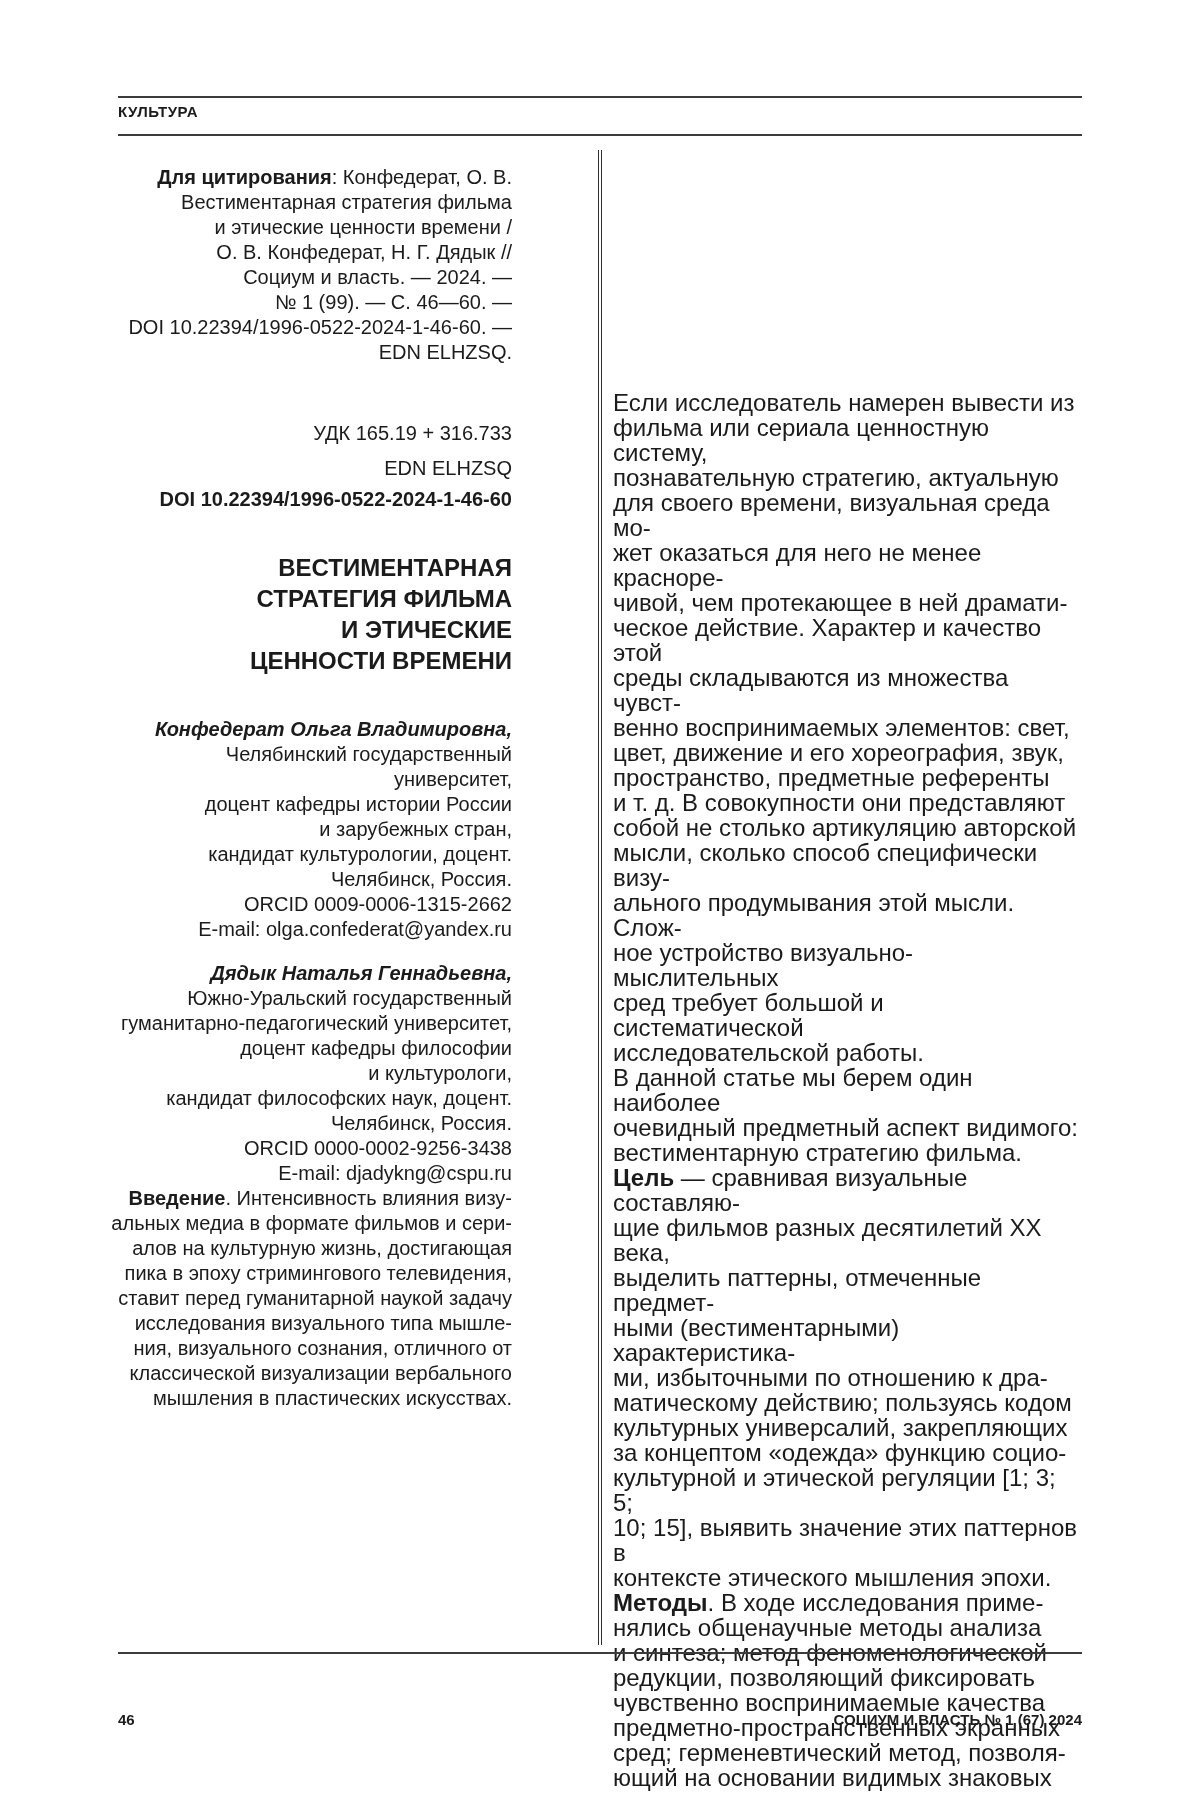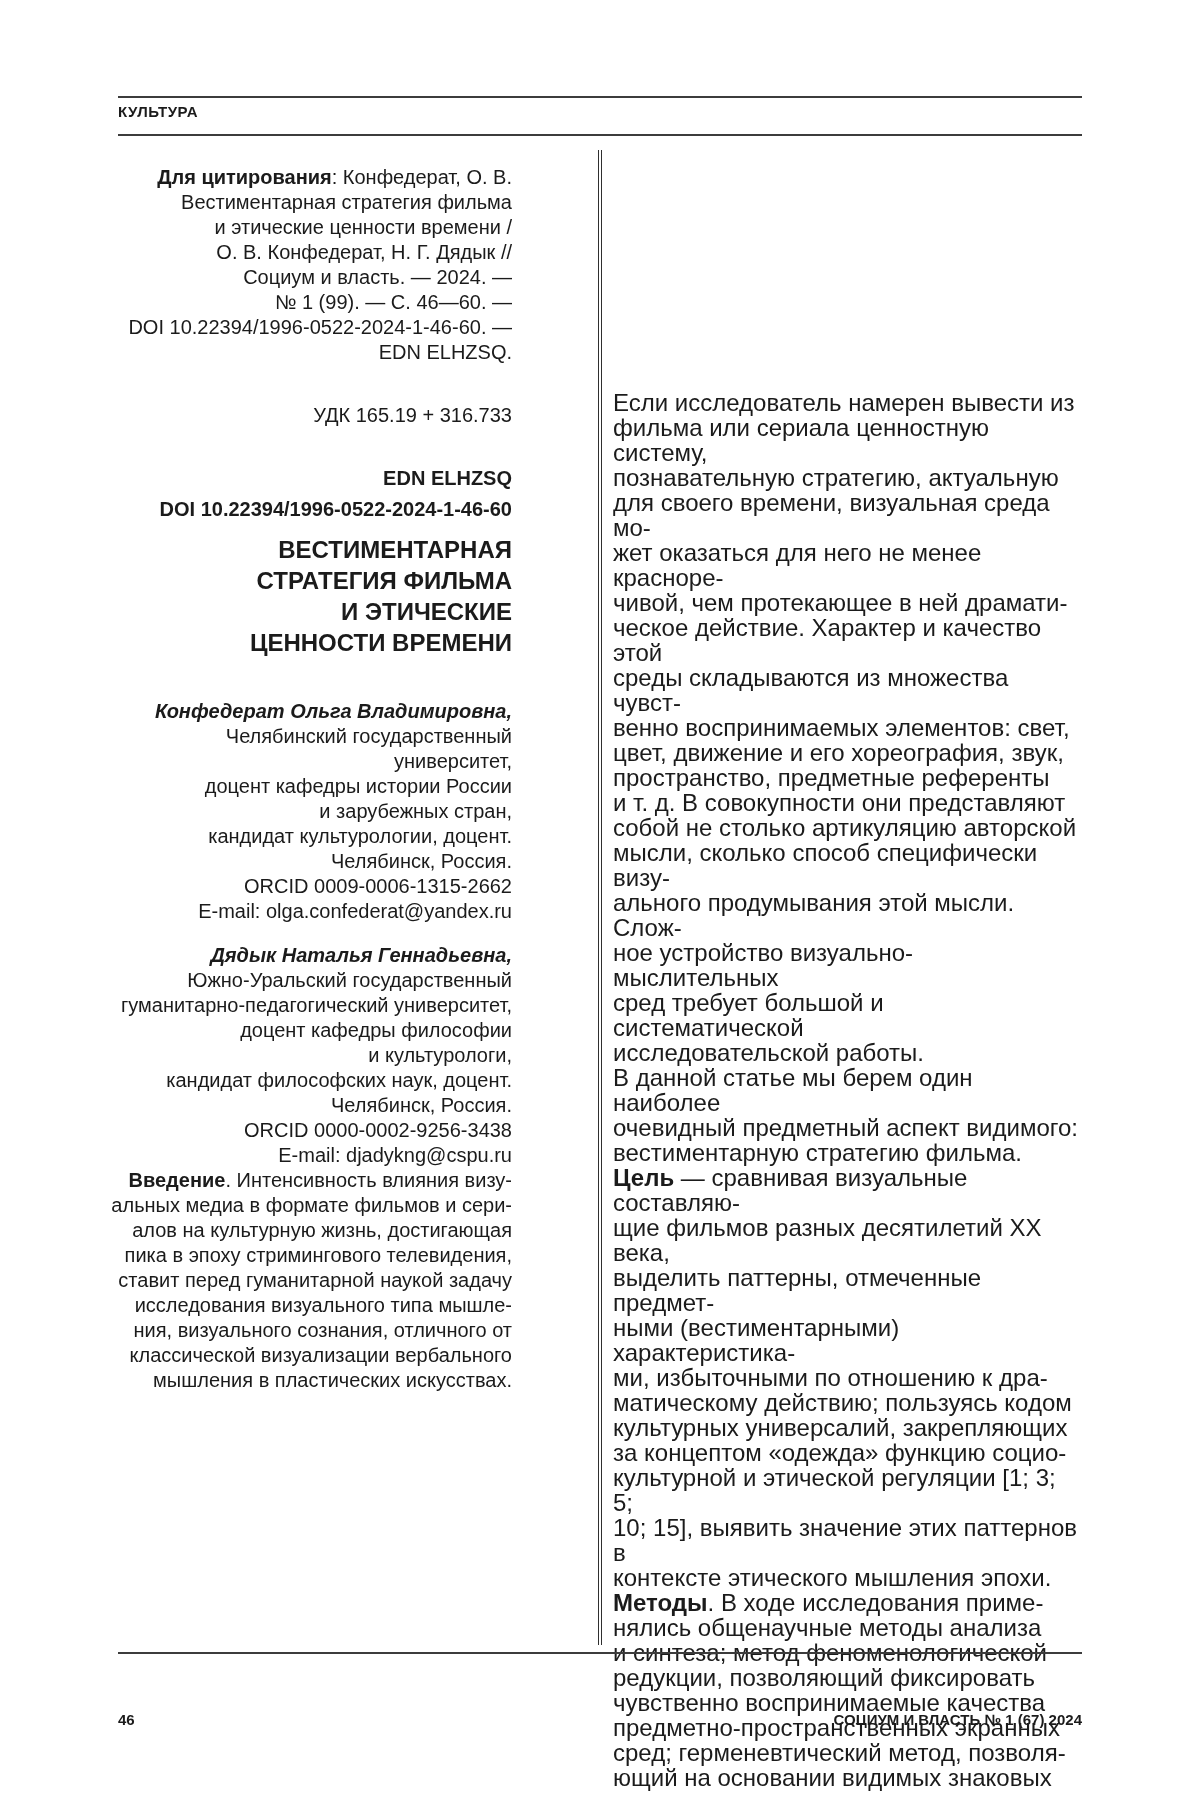--- a/index.html
+++ b/index.html
@@ -33,25 +33,25 @@
     text-align: right;
     font-size: 20px; line-height: 25px;
   }
   .right-col {
     position: absolute; left: 613px; top: 390px; width: 465px;
     text-align: left;
     font-size: 24px; line-height: 25px;
   }
   .lines { white-space: pre-line; }
   .b { font-weight: bold; }
-  .udc { margin-top: 38px; }
-  .edn { margin-top: 38px; font-weight: bold; text-align: right; }
+  .udc { margin-top: 56px; }
+  .edn { margin-top: 10px; font-weight: normal; text-align: right; }
   .doi { margin-top: 6px; font-weight: bold; }
   .article-title {
-    margin-top: 12px;
+    margin-top: 40px;
     font-size: 24px; line-height: 31px; font-weight: bold;
   }
   .author-1 { margin-top: 41px; text-align: right; }
   .author-2 { margin-top: 19px; }
   .author-name { font-weight: bold; font-style: italic; }
   .abstract-heading { margin-top: 18px; font-style: italic; }
   .footer-text {
     position: absolute; top: 1672px;
     font-size: 15px; font-weight: bold; margin-top: 39px;
   }

